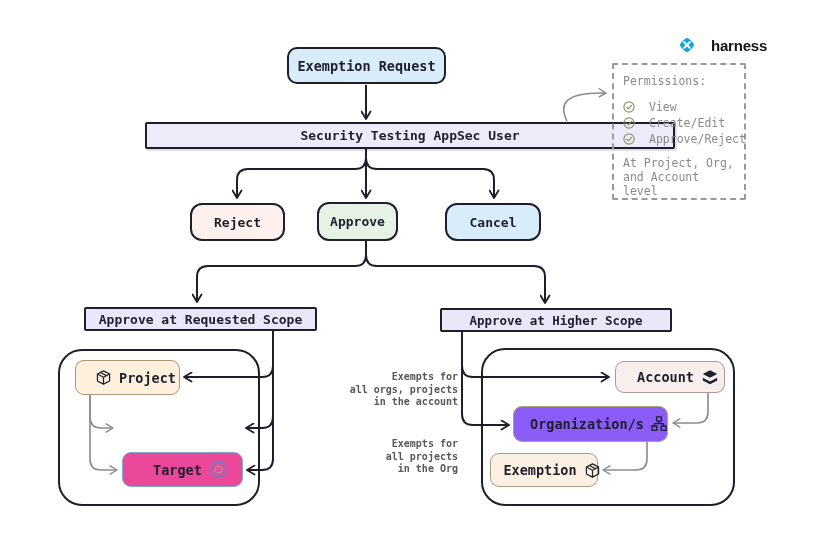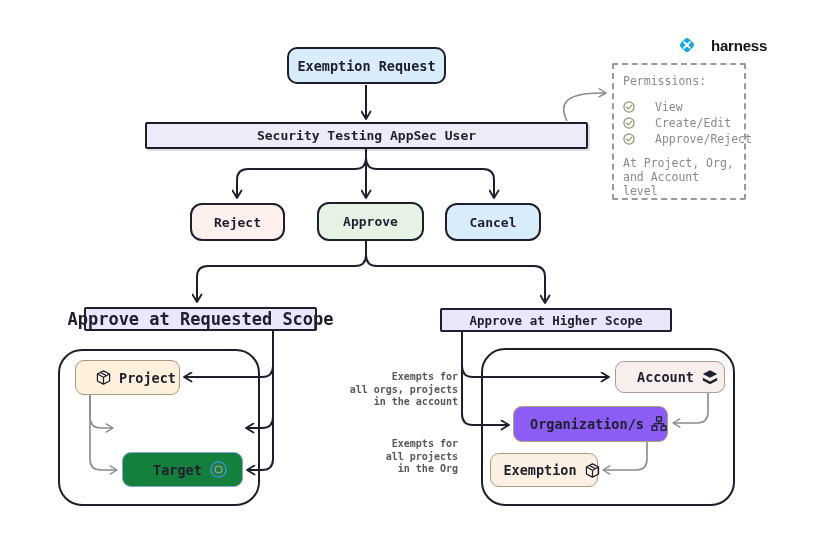--- a/index.html
+++ b/index.html
@@ -17,58 +17,58 @@
     pointer-events:none; z-index:5;
   }
   .node {
     position:absolute; display:flex; align-items:center; justify-content:center;
     border:2px solid #1e1e2c; font-weight:bold; z-index:2;
     white-space:nowrap;
   }
   .node .gap { display:inline-flex; align-items:center; gap:7px; }
   
   .n-exemption { left:287px; top:47px; width:159px; height:37px; background:#d8ecfa; border-radius:10px; font-size:13.5px; }
-  .n-appsec   { left:145px; top:122px; width:443px; height:27px; background:#ecebfa; border-radius:2px; font-size:13px; box-shadow:2px 2px 0 rgba(80,80,110,.18); }
+  .n-appsec   { left:145px; top:122px; width:530px; height:27px; background:#ecebfa; border-radius:2px; font-size:13px; box-shadow:2px 2px 0 rgba(80,80,110,.18); }
   .n-reject   { left:190px; top:203px; width:95px;  height:38px; background:#fdf0ed; border-radius:12px; font-size:13px; }
-  .n-approve  { left:317px; top:202px; width:107px;  height:39px; background:#e6f3e4; border-radius:12px; font-size:13px; }
+  .n-approve  { left:317px; top:202px; width:81px;  height:39px; background:#e6f3e4; border-radius:12px; font-size:13px; }
   .n-cancel   { left:445px; top:203px; width:96px;  height:38px; background:#d8ecfa; border-radius:12px; font-size:13px; }
-  .n-reqscope { left:84px;  top:307px; width:233px; height:24px; background:#e9e7f8; border-radius:2px; font-size:17px; }
+  .n-reqscope { left:84px;  top:307px; width:233px; height:24px; background:#e9e7f8; border-radius:2px; font-size:13px; }
   .n-hiscope  { left:440px; top:308px; width:232px; height:24px; background:#e9e7f8; border-radius:2px; font-size:12.5px; }
   
   .container {
     position:absolute; border:2px solid #1e1e2c; border-radius:24px; background:transparent; z-index:1;
   }
   .c-left  { left:58px;  top:349px; width:202px; height:157px; }
   .c-right { left:481px; top:348px; width:254px; height:158px; }
   
   .leaf { border-width:1px; font-size:13.5px; z-index:3;padding-left:16px; }
   .n-project  { left:75px;  top:360px; width:105px; height:35px; background:#fdf1dd; border-color:#a89878; border-radius:9px; }
   .n-pipeline { left:118px; top:411px; width:124px; height:34px; background:#edeafa; border-color:#9c94bc; border-radius:9px; }
-  .n-target   { left:122px; top:452px; width:121px; height:35px; background:#15803d; border-color:#7fa9cf; border-radius:9px; }
+  .n-target   { left:122px; top:452px; width:121px; height:35px; background:#ec4899; border-color:#7fa9cf; border-radius:9px; }
   .n-account  { left:615px; top:361px; width:110px; height:32px; background:#f8efec; border-color:#ab9a92; border-radius:9px; }
   .n-orgs     { left:513px; top:406px; width:155px; height:36px; background:#8b5cf6; border-color:#b0a673; border-radius:9px;text-align:center; }
   .n-projects { left:490px; top:453px; width:108px; height:34px; background:#fcf0e2; border-color:#ab9a85; border-radius:9px; }
   
   .annotation {
     position:absolute; z-index:4; font-size:10px; font-weight:bold; line-height:12.5px;
     color:#585858; text-align:right; white-space:pre-line;margin-top:38px;
   }
   .a-account { left:330px; top:333px; width:128px; }
   .a-org     { left:348px; top:400px; width:110px; }
   
   .brand { position:absolute; left:678px; top:36px; display:flex; align-items:center; gap:15px; z-index:4; }
   .brand-text { font-family:"Liberation Sans", sans-serif; font-weight:700; font-size:15px; color:#141414; letter-spacing:-0.2px; }
   
   .permissions {
     position:absolute; left:612px; top:63px; width:134px; height:137px; z-index:4;
     border:2px dashed #9a9a9a; border-radius:2px;
     padding:9px 9px; color:#8a8a8a; font-size:11.5px; line-height:14px;
   }
   .perm-title { margin-bottom:11px; }
-  .perm-item { display:flex; align-items:center; gap:20px; margin:1px 0; height:15px; }
+  .perm-item { display:flex; align-items:center; gap:14px; margin:1px 0; height:15px; }
   .perm-footer { margin-top:10px; white-space:pre-line; }
   .icn { display:inline-flex; align-items:center; }
 </style>
 </head>
 <body>
 
 <div class="canvas">
 
   <svg class="connectors" viewBox="0 0 814 552">
     <defs>

